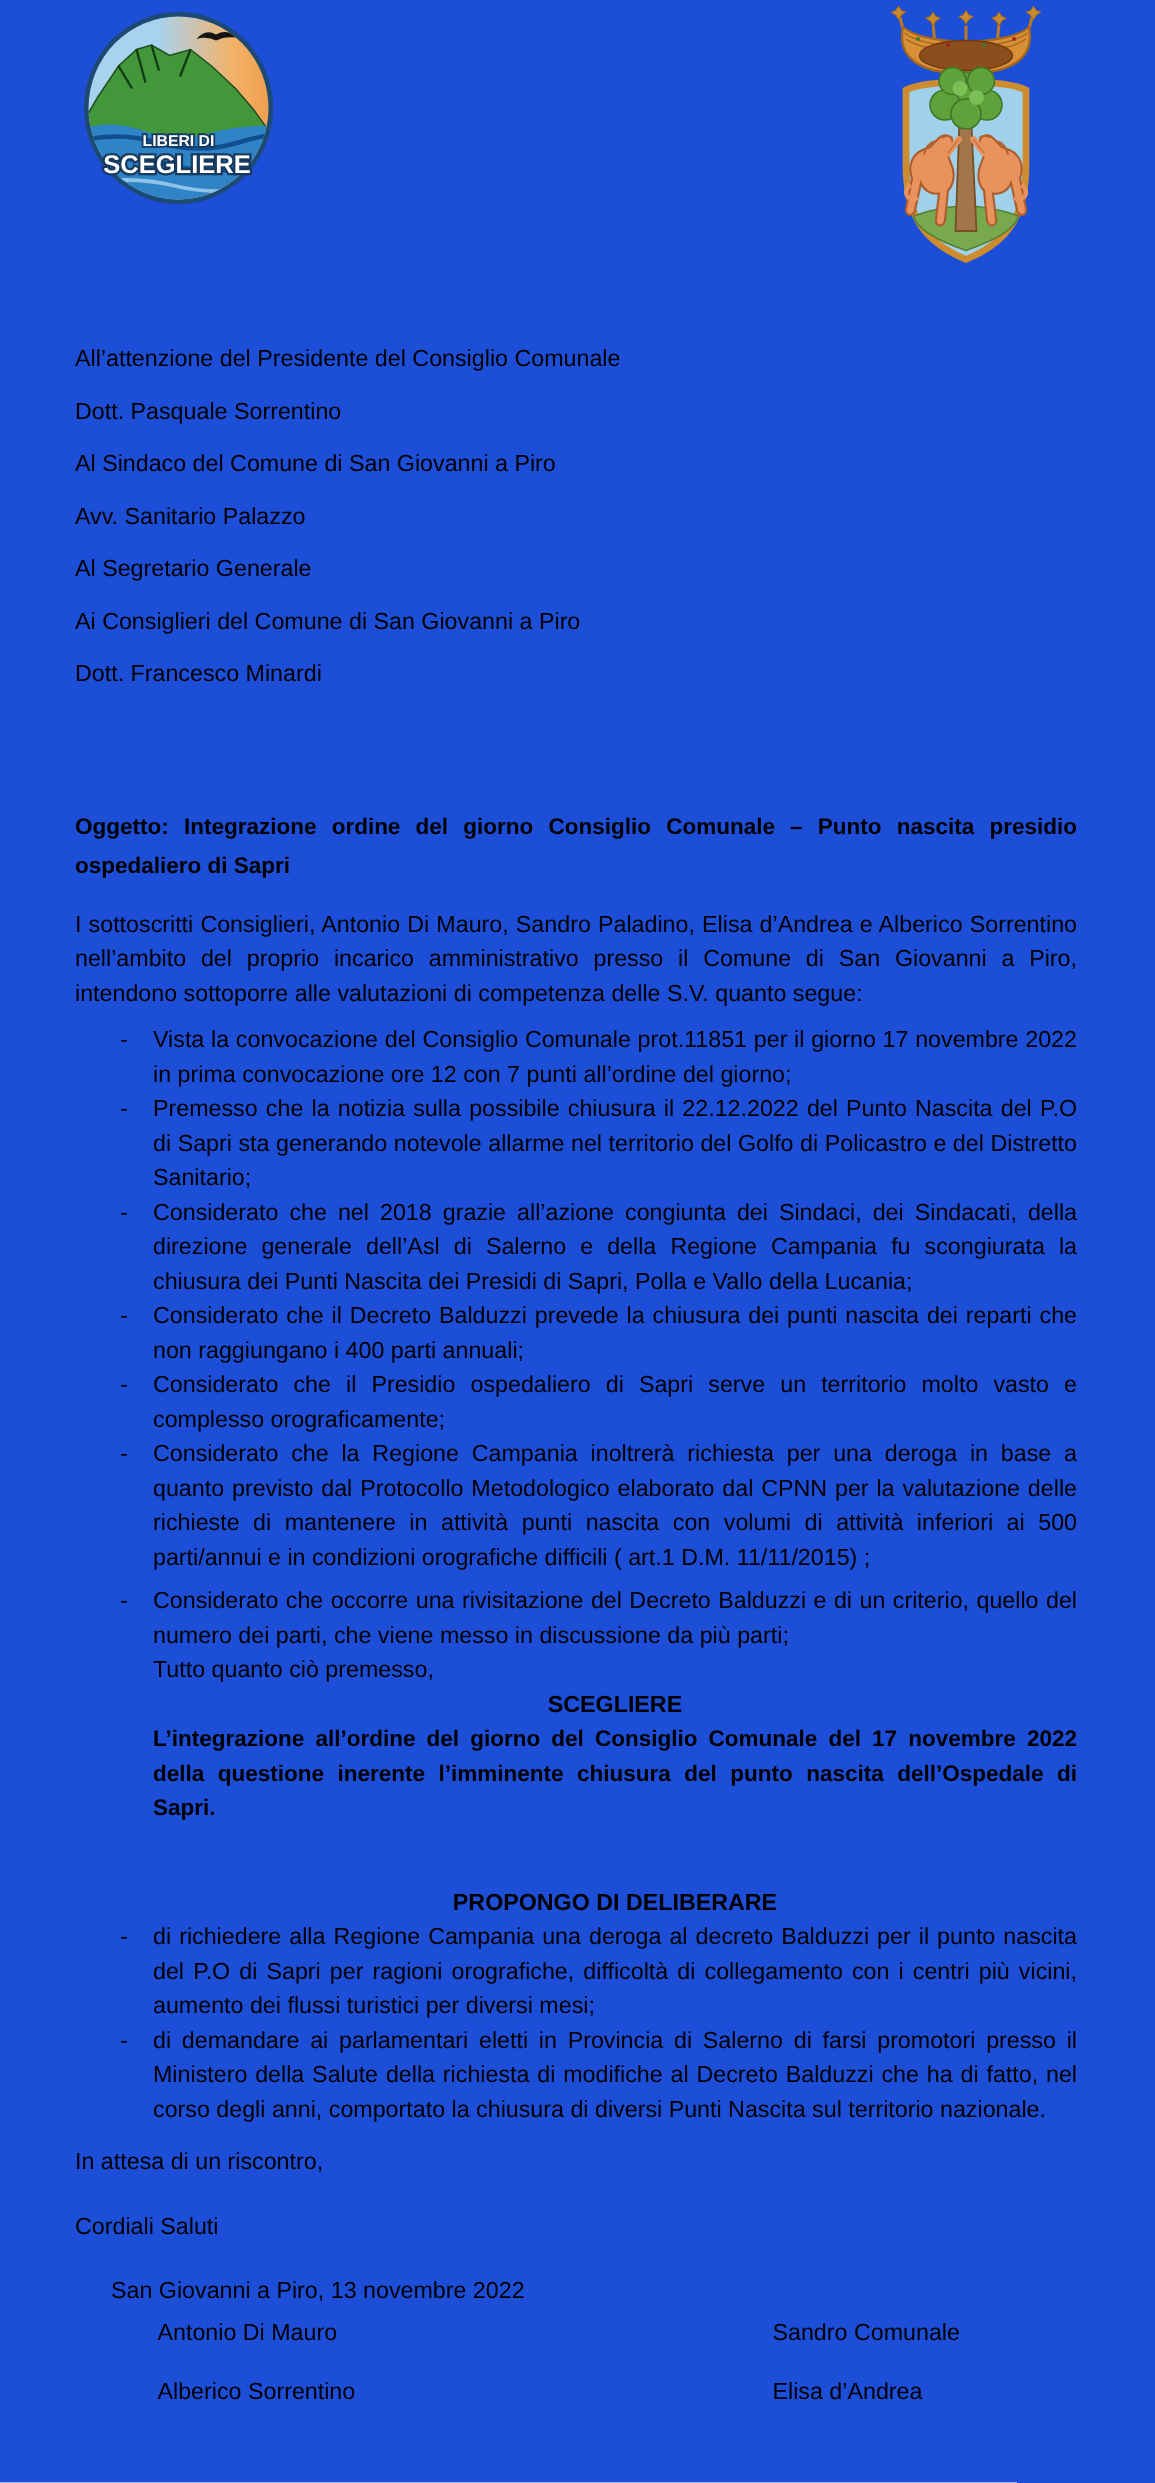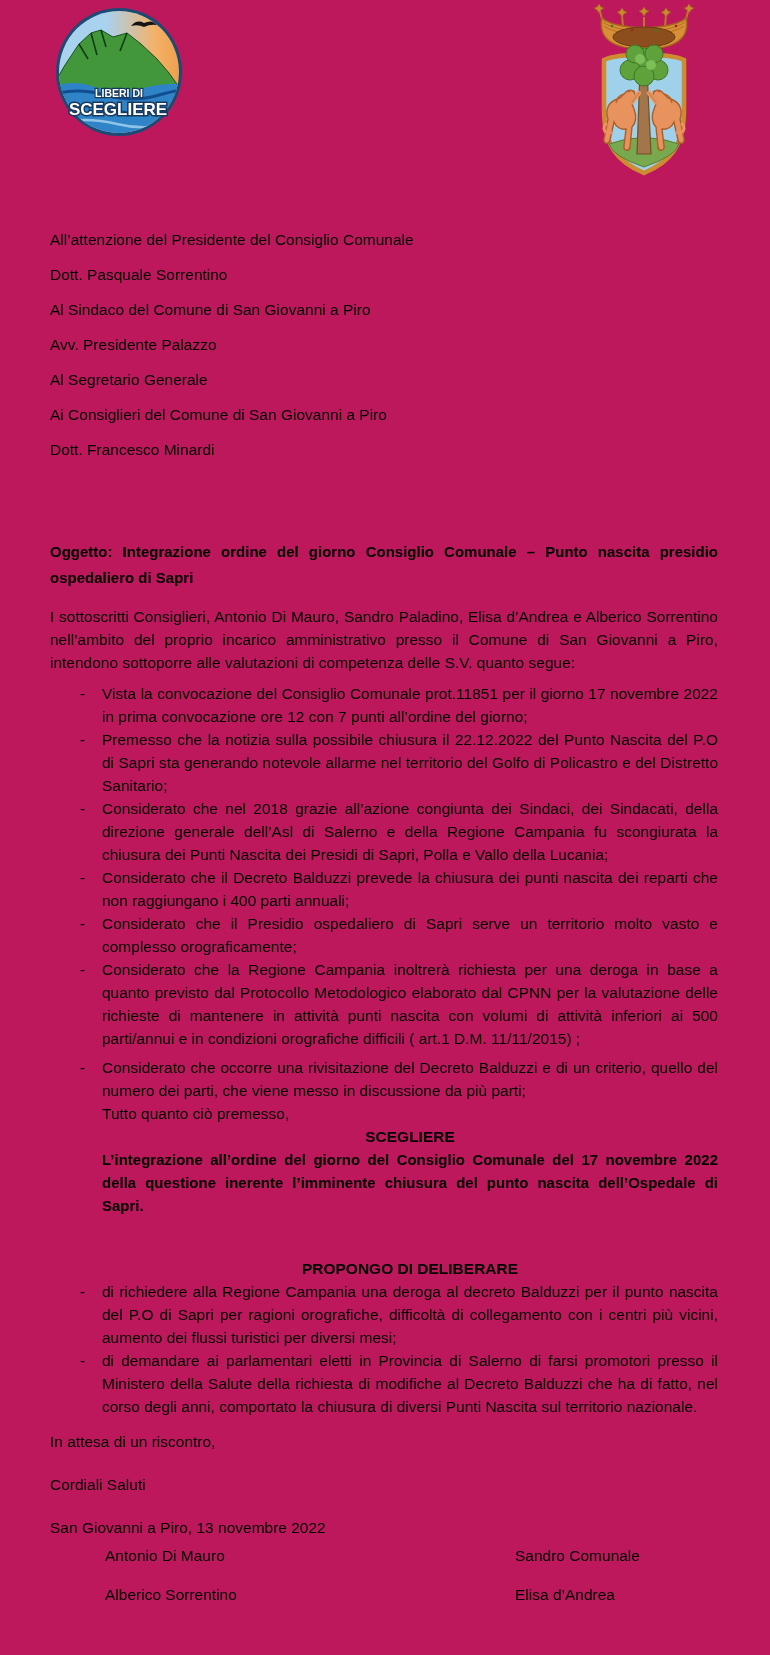--- a/index.html
+++ b/index.html
@@ -1,17 +1,17 @@
 <!DOCTYPE html>
 <html lang="it"><head>
 <meta charset="utf-8">
 <style>
   html,body{margin:0;padding:0;background:#fff;}
   .page{
-    width:770px;height:1655px;background:#be185d;position:relative;overflow:hidden;
+    width:770px;height:1655px;background:#1d4ed8;position:relative;overflow:hidden;
     box-sizing:border-box;padding:0 52px 0 50px;
     font-family:"Liberation Sans","DejaVu Sans",sans-serif;
     font-size:15.5px;line-height:23px;color:#000;
   }
   .logo-band{position:relative;height:186px;margin:0 -52px 0 -50px;}
   .logo-left{position:absolute;left:55px;top:7px;}
   .logo-right{position:absolute;left:588px;top:4px;}
 
   .recipients{margin-top:36px;text-align:left;font-weight:normal;}
   .recipients .r-line{line-height:35px;}
@@ -25,21 +25,21 @@
   ul.blist li.gap-before{margin-top:6px;}
 
   .after-list{margin-left:52px;}
   .center-head{margin-left:52px;text-align:center;font-weight:bold;}
   .request-text{margin-left:52px;font-weight:bold;text-align:justify;font-size:15px;}
   .res-head{margin-top:40px;}
   ul.blist.res{margin-top:0;}
 
   .closing-1{margin-top:12px;}
   .closing-2{margin-top:20px;}
-  .place-date{margin-top:20px;}
+  .place-date{margin-top:20px;margin-left:24px;}
   .sigs{margin-top:5px;}
   .sig-row{display:flex;}
   .sig-row + .sig-row{margin-top:16px;}
   .sig-l{margin-left:55px;flex:0 0 410px;}
 
   .logo-left svg text{font-family:"Liberation Sans","DejaVu Sans",sans-serif;font-weight:bold;fill:#fff;paint-order:stroke;stroke:#16395e;}
 </style>
 </head>
 <body>
 
@@ -127,21 +127,21 @@
         <use href="#lionShape" x="0" y="0" transform="translate(18,86)"></use>
         <use href="#lionShape" x="0" y="0" transform="translate(94,86) scale(-1,1)"></use>
       </svg>
     </div>
   </div>
 
   <div class="recipients">
     <div class="r-line">All’attenzione del Presidente del Consiglio Comunale</div>
     <div class="r-line">Dott. Pasquale Sorrentino</div>
     <div class="r-line">Al Sindaco del Comune di San Giovanni a Piro</div>
-    <div class="r-line">Avv. Presidente Palazzo</div>
+    <div class="r-line">Avv. Sanitario Palazzo</div>
     <div class="r-line">Al Segretario Generale</div>
     <div class="r-line">Ai Consiglieri del Comune di San Giovanni a Piro</div>
     <div class="r-line">Dott. Francesco Minardi</div>
   </div>
 
   <div class="subject">Oggetto: Integrazione ordine del giorno Consiglio Comunale – Punto nascita presidio ospedaliero di Sapri</div>
 
   <div class="intro">I sottoscritti Consiglieri, Antonio Di Mauro, Sandro Paladino, Elisa d’Andrea e Alberico Sorrentino nell’ambito del proprio incarico amministrativo presso il Comune di San Giovanni a Piro, intendono sottoporre alle valutazioni di competenza delle S.V. quanto segue:</div>
 
   <ul class="blist">

